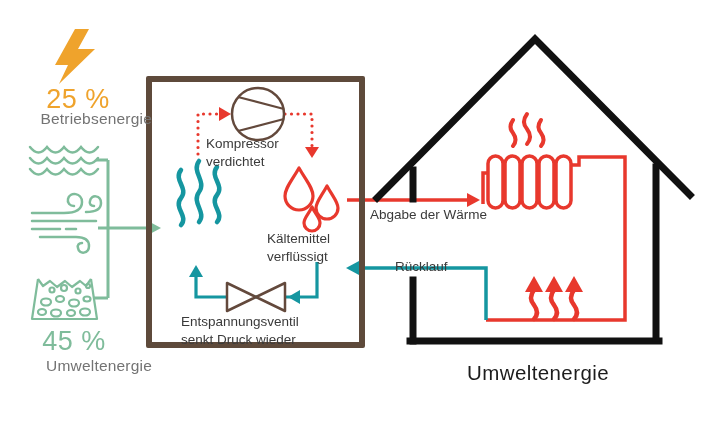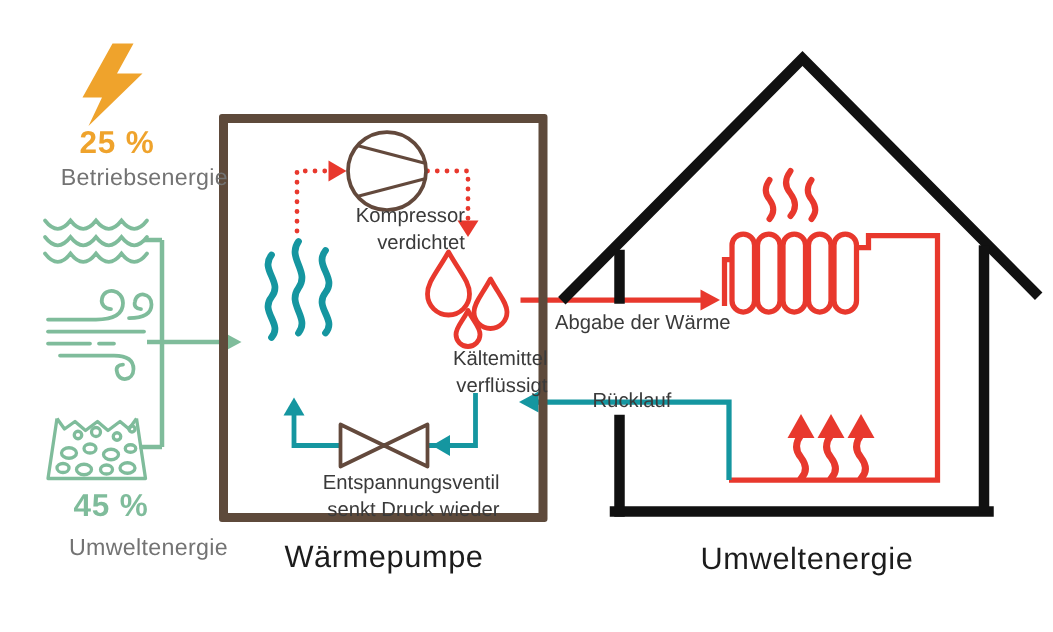--- a/index.html
+++ b/index.html
@@ -1,22 +1,22 @@
 <!DOCTYPE html>
 <html><head>
 <meta charset="utf-8">
 <style>
   html,body{margin:0;padding:0;background:#fff;}
   #page{
     position:relative;width:702px;height:421px;background:#ffffff;
     font-family:"Liberation Sans", sans-serif;overflow:hidden;
   }
   #diagram-svg{position:absolute;left:0;top:0;width:702px;height:421px;}
-  .lbl{position:absolute;color:#3a3a3a;font-size:13.5px;line-height:1.32;text-align:right;}
-  .pct{position:absolute;font-size:21px;font-weight:700;text-align:center;letter-spacing:.5px;}
+  .lbl{position:absolute;color:#3a3a3a;font-size:13.5px;line-height:1.32;text-align:left;}
+  .pct{position:absolute;font-size:27px;font-weight:400;text-align:center;letter-spacing:.5px;}
   .pct-orange{color:#EFA32C;}
   .pct-green{color:#7FBC9B;}
   .src-lbl{position:absolute;font-size:15.5px;color:#737373;text-align:right;letter-spacing:.2px;}
   .title{position:absolute;font-size:20.5px;color:#1c1c1c;font-weight:500;text-align:center;letter-spacing:.4px;}
   .pump-box{
     position:absolute;left:146px;top:76px;width:219px;height:272px;
     border:6px solid #5E4A3B;border-radius:2px;box-sizing:border-box;background:transparent;
   }
   .pipe-lbl{position:absolute;font-size:13.5px;color:#3a3a3a;text-align:center;white-space:nowrap;}
 </style>
@@ -159,19 +159,18 @@
   <div class="pct pct-orange" style="left:38px;top:84px;width:80px;">25 %</div>
   <div class="src-lbl" style="left:6px;top:110px;width:146px;">Betriebsenergie</div>
 
   <div class="pct pct-green" style="left:34px;top:326px;width:80px;">45 %</div>
   <div class="src-lbl" style="left:6px;top:357px;width:146px;">Umweltenergie</div>
 
   <div class="lbl" style="left:206px;top:135px;width:104px;">Kompressor verdichtet</div>
   <div class="lbl" style="left:181px;top:313px;width:152px;">Entspannungsventil senkt Druck wieder</div>
   <div class="lbl" style="left:267px;top:230px;width:98px;">Kältemittel verflüssigt</div>
 
-  <div class="title" style="left:148px;top:360px;width:216px;">Wärmepumpe</div>
   <div class="title" style="left:428px;top:361px;width:220px;">Umweltenergie</div>
 
   <div class="pipe-lbl" style="left:370px;top:207px;">Abgabe der Wärme</div>
   <div class="pipe-lbl" style="left:395px;top:247px;margin-top:12px;">Rücklauf</div>
 
 </div>
 
 </body></html>

